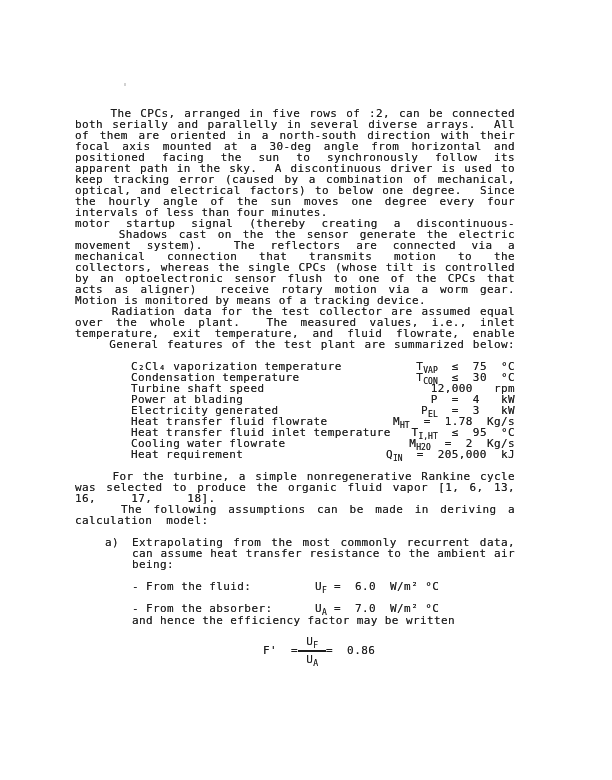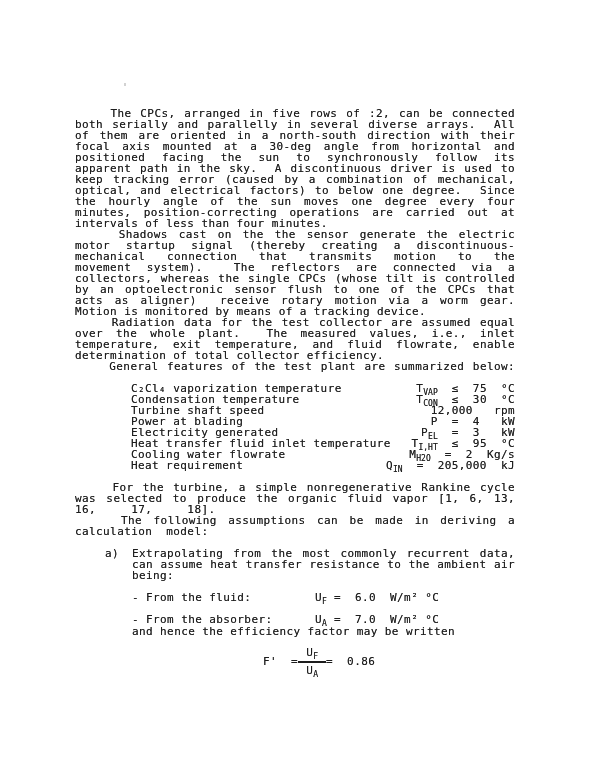--- a/index.html
+++ b/index.html
@@ -80,38 +80,36 @@
     <div class="para">
         <div class="jline stretch">    The CPCs, arranged in five rows of :2, can be connected</div>
         <div class="jline stretch">both serially and parallelly in several diverse arrays.  All</div>
         <div class="jline stretch">of them are oriented in a north-south direction with their</div>
         <div class="jline stretch">focal axis mounted at a 30-deg angle from horizontal and</div>
         <div class="jline stretch">positioned facing the sun to synchronously follow its</div>
         <div class="jline stretch">apparent path in the sky.  A discontinuous driver is used to</div>
         <div class="jline stretch">keep tracking error (caused by a combination of mechanical,</div>
         <div class="jline stretch">optical, and electrical factors) to below one degree.  Since</div>
         <div class="jline stretch">the hourly angle of the sun moves one degree every four</div>
-        <div class="jline stretch">minutes, position-correcting operations are carried out at</div>
         <div class="jline">intervals of less than four minutes.</div>
       </div>
     <div class="para">
+        <div class="jline stretch">motor startup signal (thereby creating a discontinuous-</div>
         <div class="jline stretch">    Shadows cast on the the sensor generate the electric</div>
-        <div class="jline stretch">motor startup signal (thereby creating a discontinuous-</div>
+        <div class="jline stretch">movement system).  The reflectors are connected via a</div>
         <div class="jline stretch">mechanical connection that transmits motion to the</div>
-        <div class="jline stretch">movement system).  The reflectors are connected via a</div>
         <div class="jline stretch">collectors, whereas the single CPCs (whose tilt is controlled</div>
         <div class="jline stretch">by an optoelectronic sensor flush to one of the CPCs that</div>
         <div class="jline stretch">acts as aligner)  receive rotary motion via a worm gear.</div>
         <div class="jline">Motion is monitored by means of a tracking device.</div>
       </div>
     <div class="para">
         <div class="jline stretch">    Radiation data for the test collector are assumed equal</div>
         <div class="jline stretch">over the whole plant.  The measured values, i.e., inlet</div>
         <div class="jline stretch">temperature, exit temperature, and fluid flowrate, enable</div>
-        <div class="jline">determination of total collector efficiency.</div>
       </div>
     <div class="para">
         <div class="jline stretch">    General features of the test plant are summarized below:</div>
       </div>
 
     <div class="features-table">
       <div class="trow">
         <span class="tlabel">C₂Cl₄ vaporization temperature</span>
         <span class="tvalue"><span>T</span><span class="sub">VAP</span><span>  ≤  75  °C</span></span>
       </div>
@@ -123,20 +121,24 @@
         <span class="tlabel">Turbine shaft speed</span>
         <span class="tvalue"><span>12,000   rpm</span></span>
       </div>
       <div class="trow">
         <span class="tlabel">Power at blading</span>
         <span class="tvalue"><span>P  =  4   kW</span></span>
       </div>
       <div class="trow">
         <span class="tlabel">Electricity generated</span>
         <span class="tvalue"><span>P</span><span class="sub">EL</span><span>  =  3   kW</span></span>
+      </div>
+      <div class="trow">
+        <span class="tlabel">Heat transfer fluid flowrate</span>
+        <span class="tvalue"><span>M</span><span class="sub">HT</span><span>  =  1.78  Kg/s</span></span>
       </div>
       <div class="trow">
         <span class="tlabel">Heat transfer fluid inlet temperature</span>
         <span class="tvalue"><span>T</span><span class="sub">I,HT</span><span>  ≤  95  °C</span></span>
       </div>
       <div class="trow">
         <span class="tlabel">Cooling water flowrate</span>
         <span class="tvalue"><span>M</span><span class="sub">H2O</span><span>  =  2  Kg/s</span></span>
       </div>
       <div class="trow">

